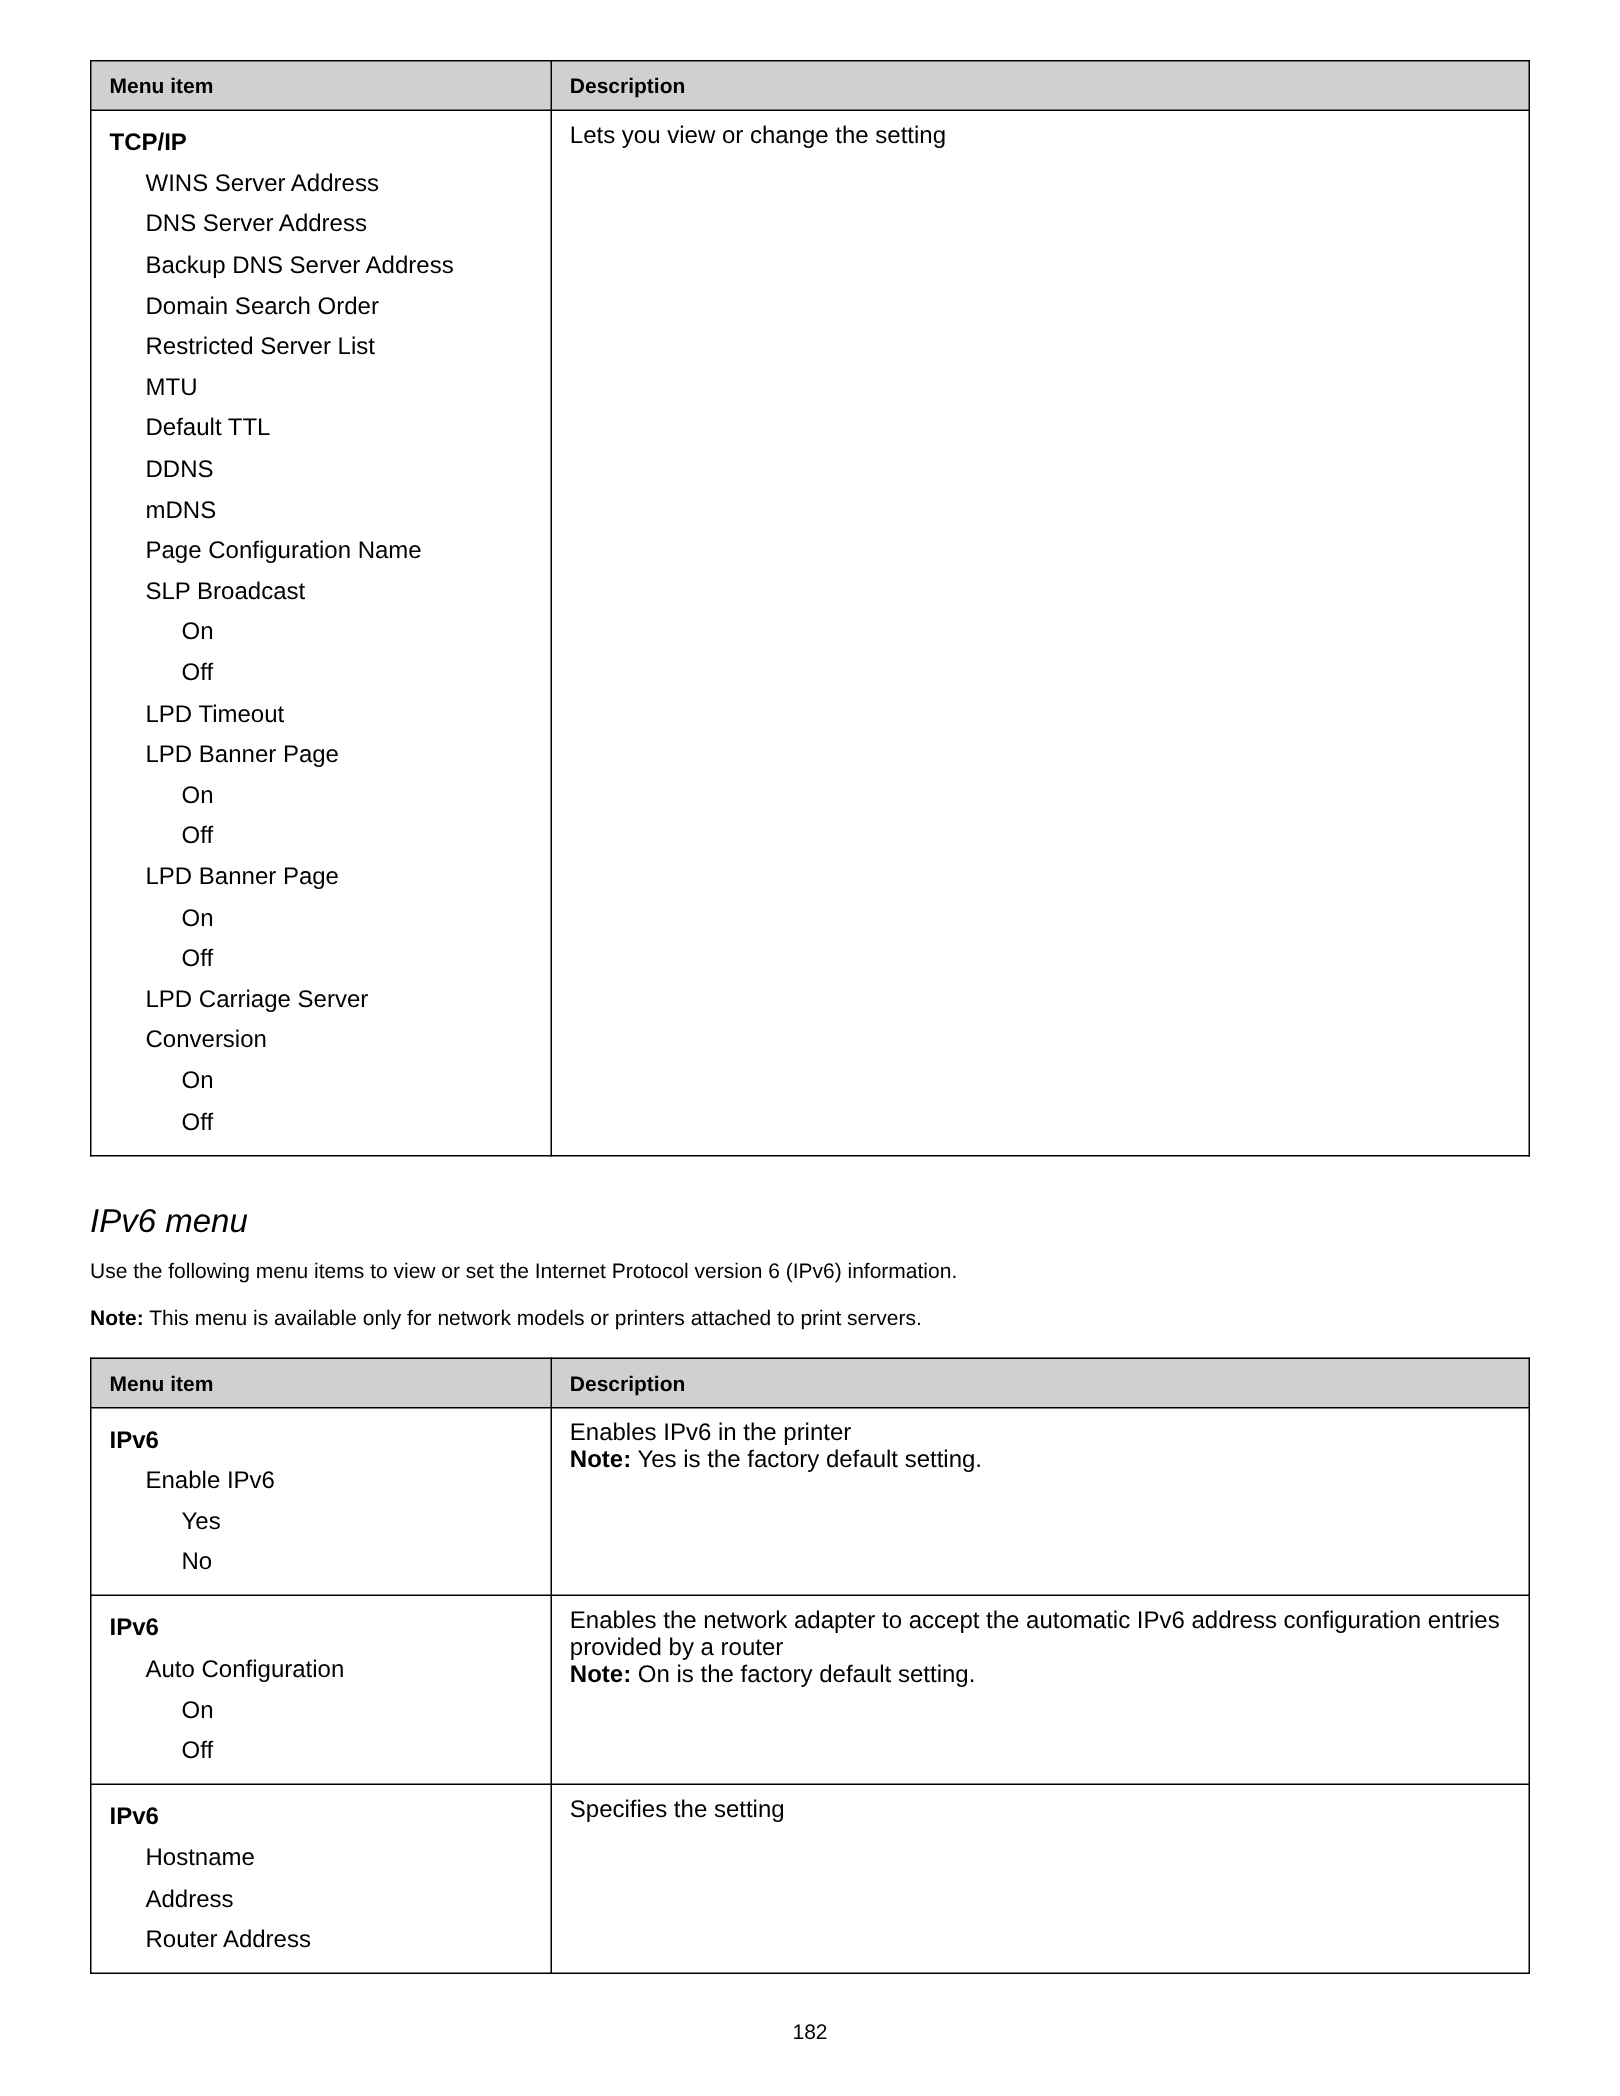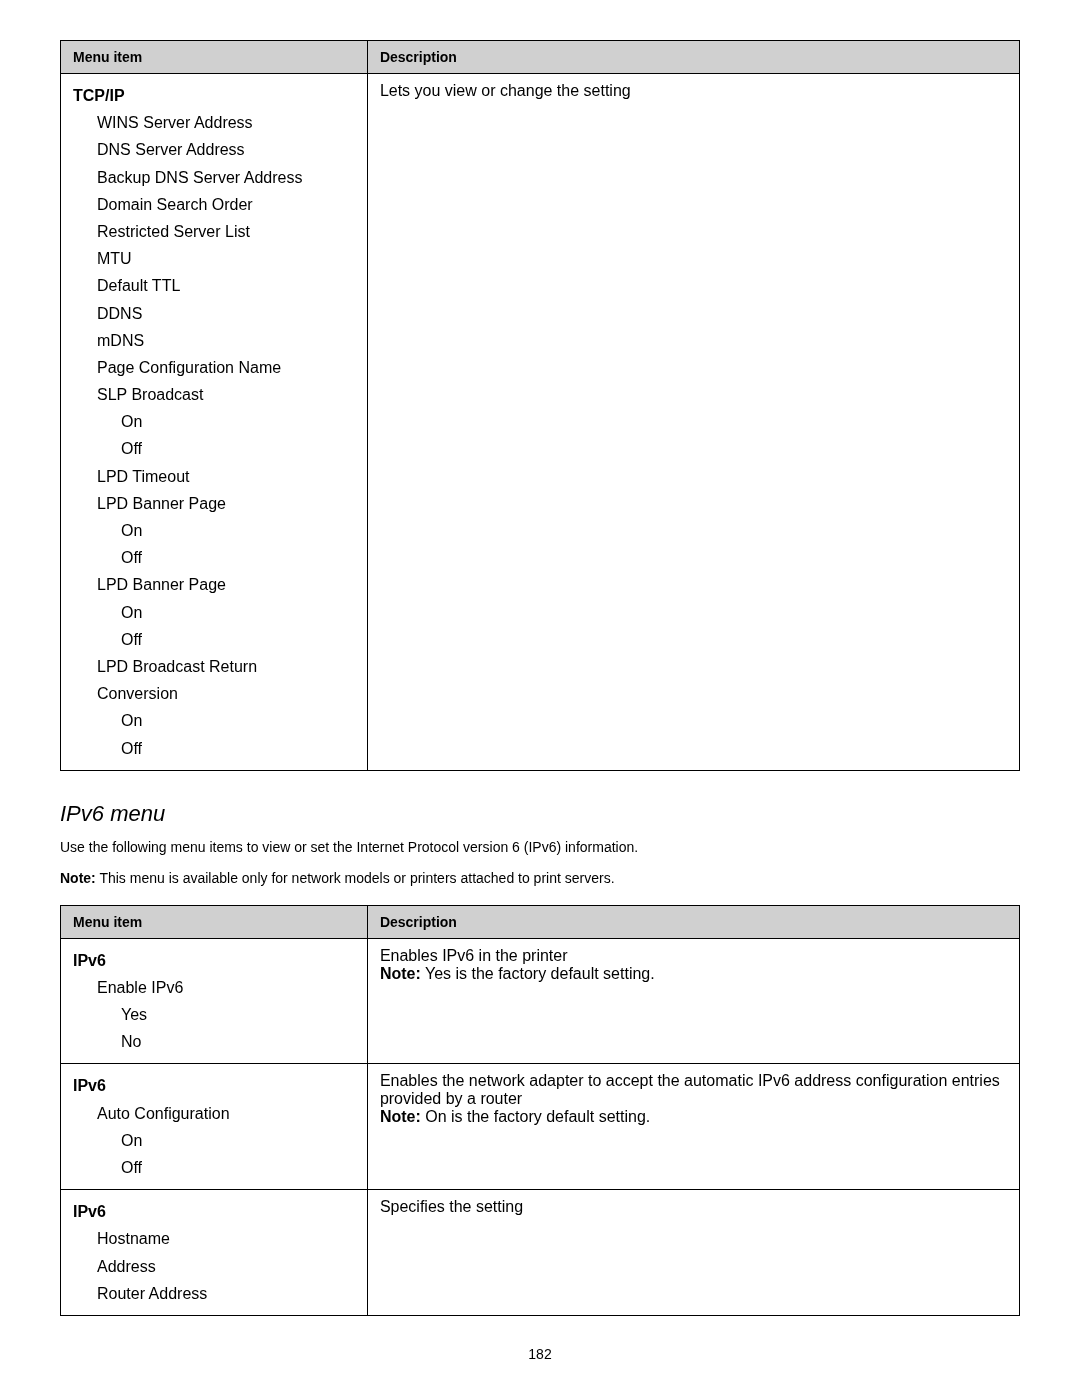--- a/index.html
+++ b/index.html
@@ -129,21 +129,21 @@
           <div class="indent-1">SLP Broadcast</div>
           <div class="indent-2">On</div>
           <div class="indent-2">Off</div>
           <div class="indent-1">LPD Timeout</div>
           <div class="indent-1">LPD Banner Page</div>
           <div class="indent-2">On</div>
           <div class="indent-2">Off</div>
           <div class="indent-1">LPD Banner Page</div>
           <div class="indent-2">On</div>
           <div class="indent-2">Off</div>
-          <div class="indent-1">LPD Broadcast Return</div>
+          <div class="indent-1">LPD Carriage Server</div>
           <div class="indent-1">Conversion</div>
           <div class="indent-2">On</div>
           <div class="indent-2">Off</div>
         </div>
       </td>
       <td class="desc-col">
         <span>Lets you view or change the setting</span>
       </td>
     </tr>
   </tbody>

